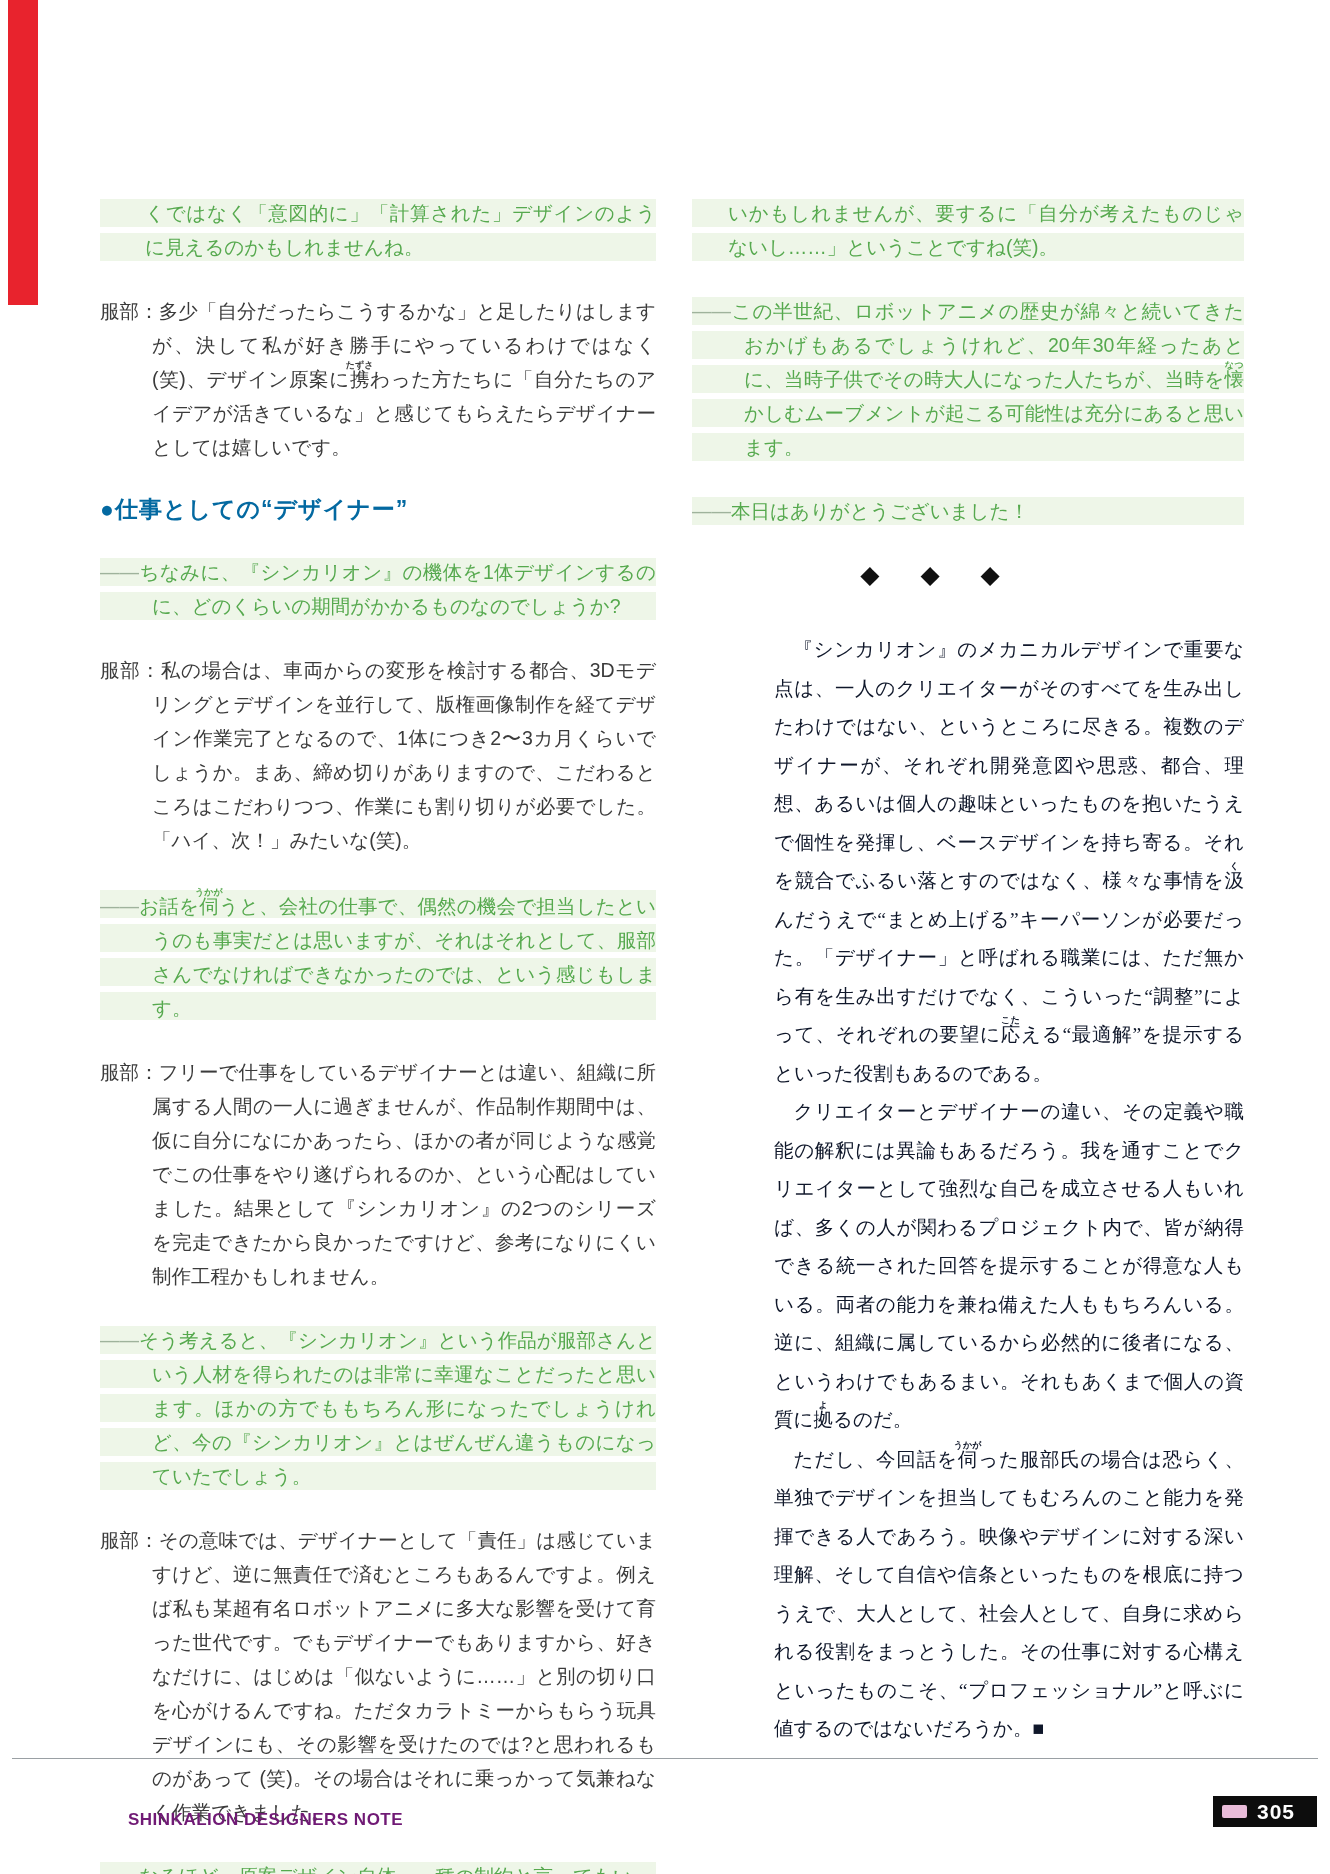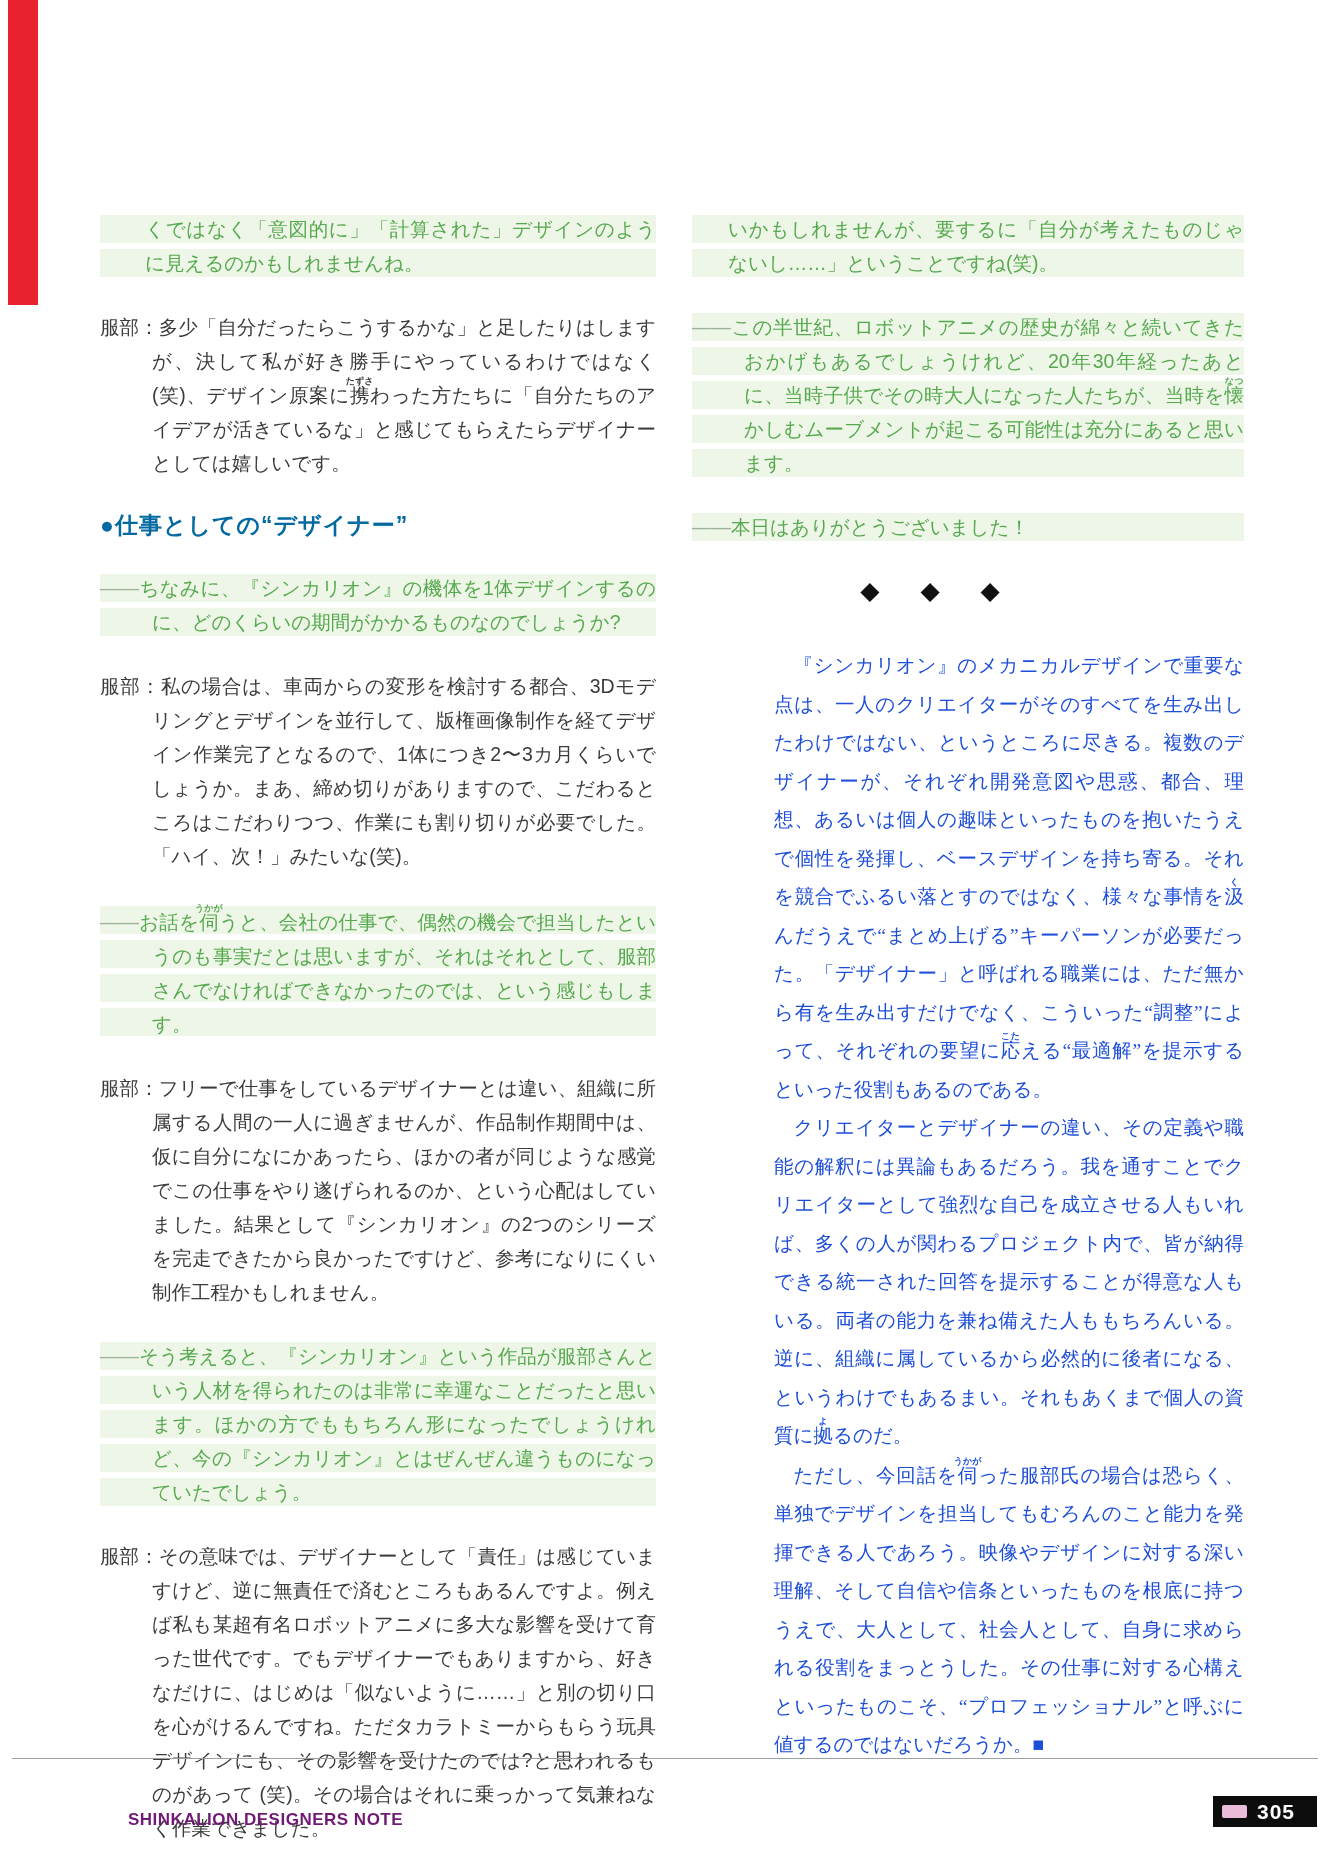--- a/index.html
+++ b/index.html
@@ -2,34 +2,34 @@
 <html><head>
 <meta charset="utf-8">
 <style>
   html,body{margin:0;padding:0;background:#ffffff;}
   .page{position:relative;width:1330px;height:1874px;background:#ffffff;overflow:hidden;
         font-family:"Liberation Sans","DejaVu Sans",sans-serif;}
   .edge-tab{position:absolute;left:8px;top:0;width:30px;height:305px;background:#e8232d;}
   .col{position:absolute;top:196px;}
   .col-left{left:100px;width:556px;}
   .col-right{left:692px;width:552px;}
-  .para{font-size:19.5px;line-height:34px;letter-spacing:0px;color:#3b3b3b;margin:16px 0 30px 0;
+  .para{font-size:19.5px;line-height:34px;letter-spacing:0px;color:#3b3b3b;margin:0 0 30px 0;
         text-align:justify;}
   .para.green{color:#56a94e;
         background:repeating-linear-gradient(to bottom,transparent 0px 3px,#eef6e8 3px 31px,transparent 31px 34px);}
   .para.hang{padding-left:52px;text-indent:-52px;}
   .para.cont{padding-left:45px;}
   .para.cont-sm{padding-left:36px;}
   .dash{color:#9fb39c;}
   .heading{font-size:23px;font-weight:bold;color:#0369a1;letter-spacing:1px;margin:6px 0 30px 0;}
   .diamonds{font-size:25px;color:#111;text-align:center;transform:translateX(-34px);
             margin:6px 0 40px 0;letter-spacing:8px;}
   .afterword{margin-left:82px;width:470px;}
   .serif-para{font-family:"Liberation Serif","DejaVu Serif",serif;font-size:19.5px;line-height:38.5px;
-              color:#1d4ed8;margin:0;text-indent:1em;text-align:justify;}
+              color:#0f172a;margin:0;text-indent:1em;text-align:justify;}
   ruby rt{font-size:9px;letter-spacing:0;font-weight:bold;}
   .footer-rule{position:absolute;left:12px;top:1758px;width:1306px;height:1px;background:#9aa0a4;}
   .footer-title{position:absolute;left:128px;top:1810px;font-size:17px;font-weight:bold;
                 letter-spacing:0.5px;color:#701a75;}
   .page-badge{position:absolute;left:1213px;top:1796px;width:104px;height:31px;background:#0d0d0d;
               border-radius:0;display:flex;align-items:center;}
   .badge-pink{display:inline-block;width:25px;height:13px;background:#e9bcd9;border-radius:2px;
               margin-left:9px;}
   .badge-num{color:#ffffff;font-weight:bold;font-size:21px;letter-spacing:1px;margin-left:10px;}
 </style>

